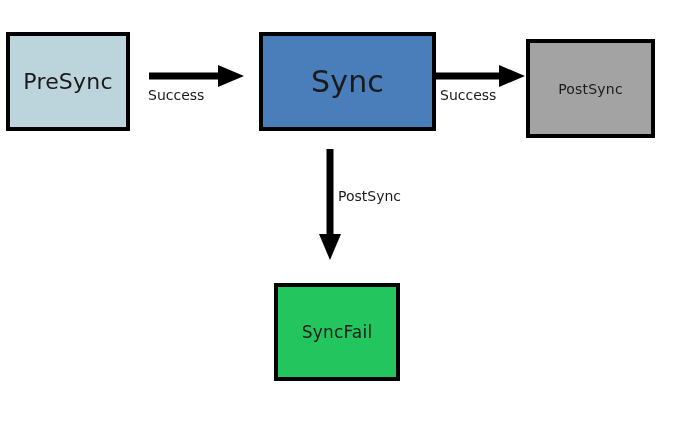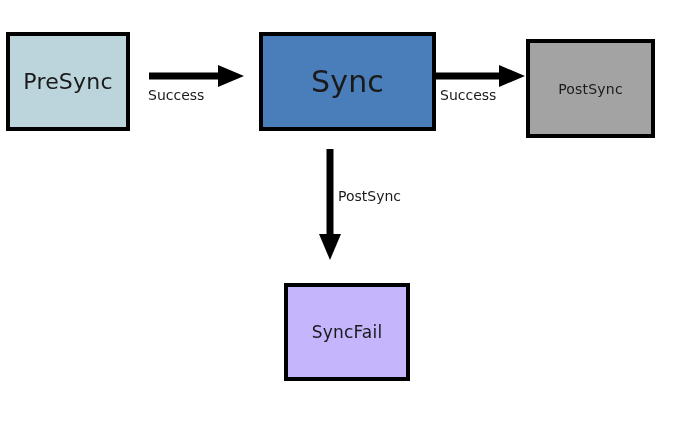--- a/index.html
+++ b/index.html
@@ -43,22 +43,22 @@
     left: 259px; top: 32px; width: 177px; height: 99px;
     background: #4a7ebb;
     font-size: 30px;
   }
   #node-postsync {
     left: 526px; top: 39px; width: 129px; height: 99px;
     background: #a3a3a3;
     font-size: 14px;
   }
   #node-syncfail {
-    left: 284px; top: 283px; width: 126px; height: 98px;
-    background: #c4b5fd;
+    left: 274px; top: 283px; width: 126px; height: 98px;
+    background: #22c55e;
     font-size: 17px;
   }
 
   
   .edge {
     position: absolute;
   }
   .edge svg {
     display: block;
     overflow: visible;

